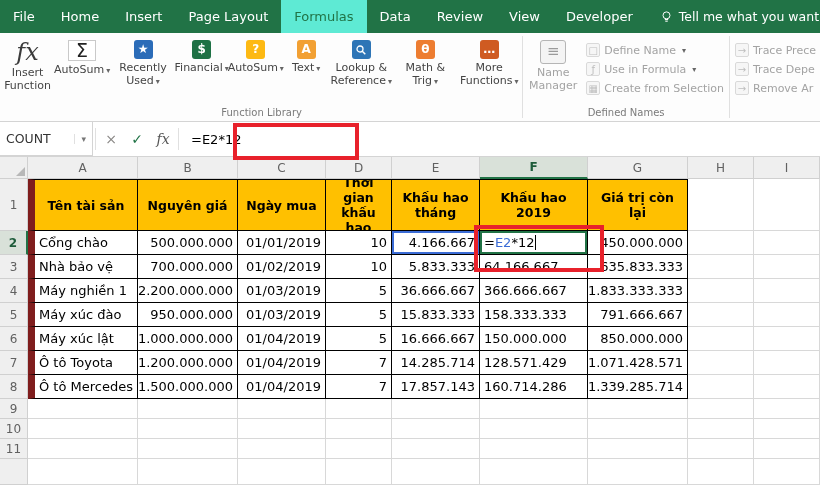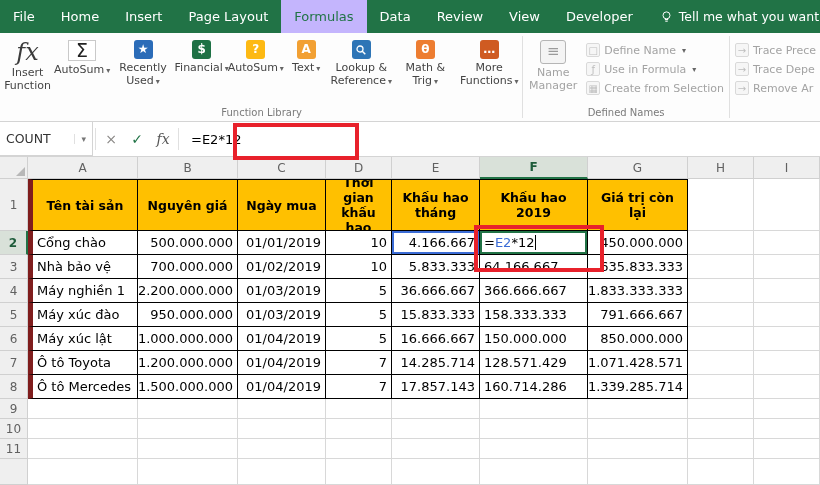--- a/index.html
+++ b/index.html
@@ -9,21 +9,21 @@
     --ref-blue:#3B6CD6;
   }
   *{box-sizing:border-box;margin:0;padding:0;}
   html,body{width:820px;height:485px;overflow:hidden;}
   body{font-family:"DejaVu Sans","Liberation Sans",sans-serif;font-size:13px;background:#fff;}
   .app{position:relative;width:820px;height:485px;overflow:hidden;background:#fff;display:flex;flex-direction:column;}
 
   
   .tabbar{height:33px;background:var(--accent-green);display:flex;align-items:stretch;color:#fff;font-size:13px;flex-shrink:0;}
   .tab{display:flex;align-items:center;padding:0 13px;cursor:pointer;white-space:nowrap;}
-  .tab.active{background:#c4b5fd;color:var(--accent-green);}
+  .tab.active{background:#5eead4;color:var(--accent-green);}
   .tellme{margin-left:auto;display:flex;align-items:center;gap:6px;padding:0 14px;white-space:nowrap;font-size:12.5px;}
 
   
   .ribbon{height:89px;background:#fdfdfd;border-bottom:1px solid #d4d4d4;display:flex;align-items:stretch;padding-left:2px;flex-shrink:0;overflow:hidden;}
   .rgroup{display:flex;flex-direction:column;}
   .grow{flex:1;display:flex;align-items:flex-start;padding-top:3px;}
   .glabel{text-align:center;font-size:10px;color:#7a7a7a;padding:1px 4px 3px;white-space:nowrap;}
   .vsep{width:1px;background:#e0e0e0;margin:3px 1px;}
   button{background:none;border:none;font:inherit;cursor:pointer;color:#444;}
   .bigbtn{display:flex;flex-direction:column;align-items:center;width:58px;padding:4px 2px 0;font-size:11px;line-height:1.15;text-align:center;gap:3px;}
@@ -55,21 +55,21 @@
   .hd{background:#efefef;border-right:1px solid #d0d0d0;border-bottom:1px solid #d0d0d0;color:#616161;font-size:12px;display:flex;align-items:center;justify-content:center;user-select:none;}
   .hd.active{background:#d9e1d9;color:#1e5c3a;font-weight:bold;}
   .colhd.active{border-bottom:2px solid var(--accent-green);}
   .rowhd.active{border-right:2px solid var(--accent-green);}
   .corner{position:relative;}
   .tri{position:absolute;right:2px;bottom:2px;width:0;height:0;border-left:9px solid transparent;border-bottom:9px solid #b8b8b8;}
   .cell{display:flex;align-items:center;overflow:hidden;white-space:nowrap;font-size:13px;color:#000;background:#fff;}
   .cell.g{border-right:1px solid #d8d8d8;border-bottom:1px solid #d8d8d8;}
   .tcell{border-right:1px solid #000;border-bottom:1px solid #000;padding:0 4px;}
   .bt{border-top:1px solid #000;}
-  .bl{border-left:5px solid #7f1d1d;}
+  .bl{border-left:7px solid #7f1d1d;}
   .al{justify-content:flex-start;}
   .ar{justify-content:flex-end;}
   .th{background:var(--header-fill);font-weight:bold;justify-content:center;text-align:center;white-space:normal;line-height:1.2;font-size:12.5px;padding:2px 3px;}
   .refcell{box-shadow:inset 0 0 0 2px var(--ref-blue);}
   .edit{box-shadow:inset 0 0 0 2px var(--accent-green);background:#fff;}
   .edit .ref{color:var(--ref-blue);}
   .cursor{display:inline-block;width:1px;height:15px;background:#000;margin-left:1px;}
 
   
   .redbox{position:absolute;border:4px solid var(--annotation-red);pointer-events:none;z-index:50;background:transparent;}

